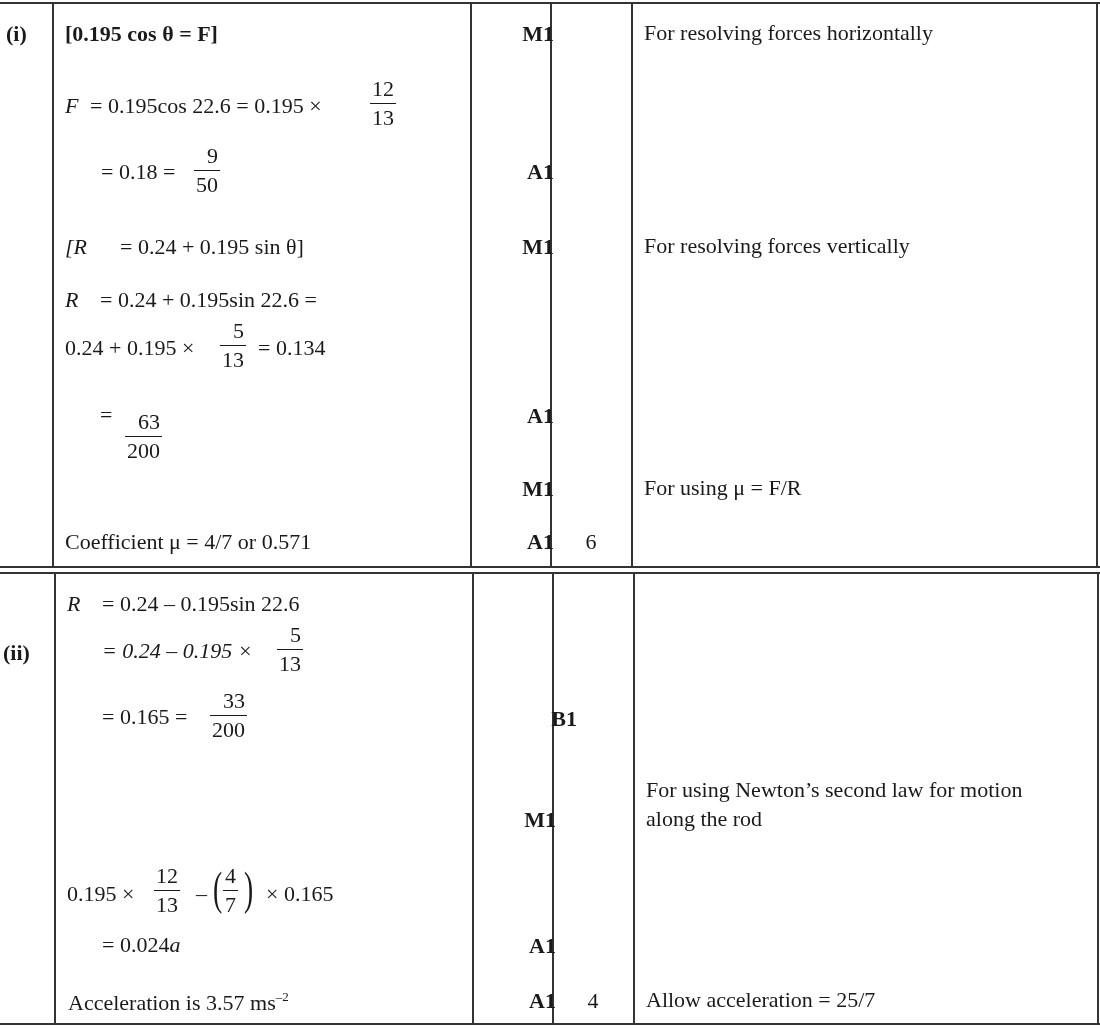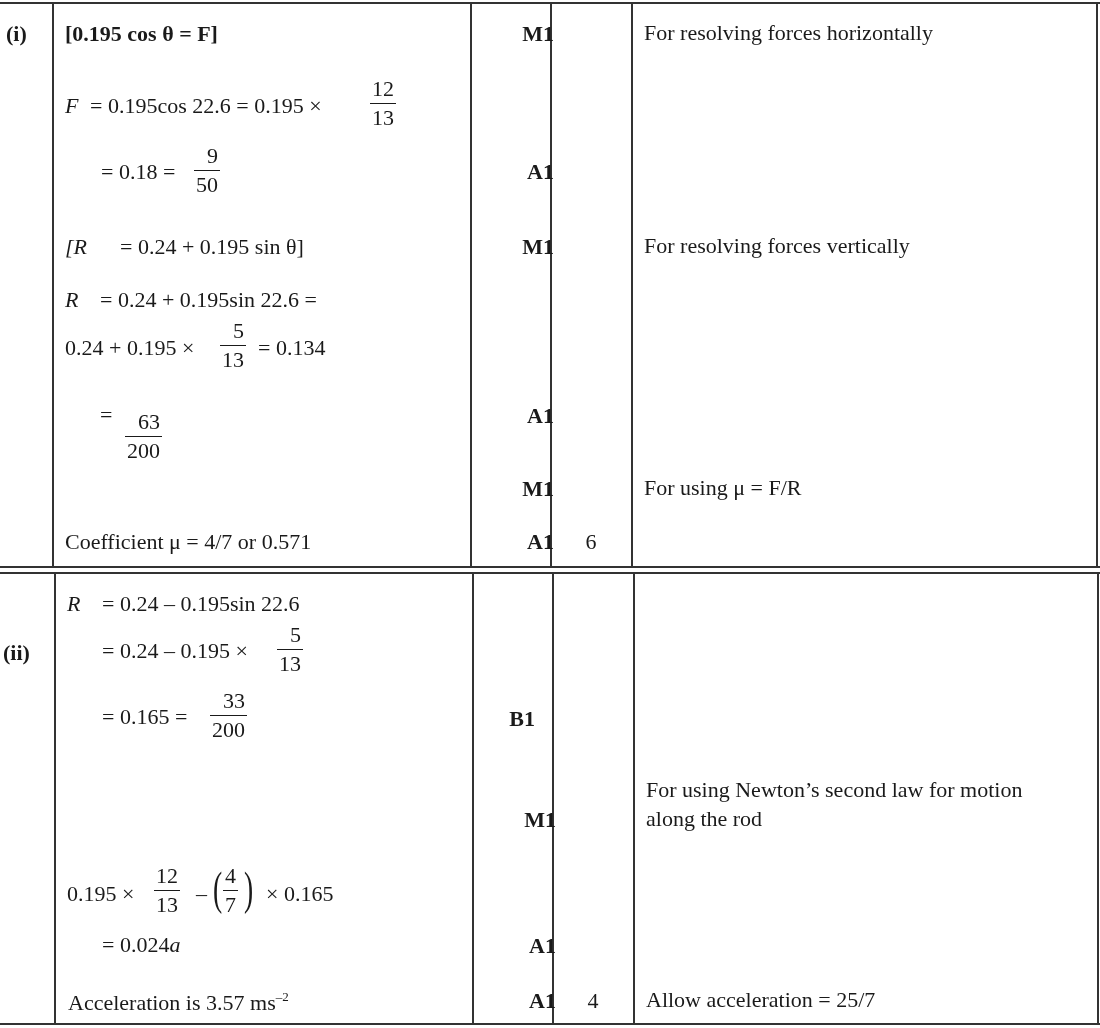--- a/index.html
+++ b/index.html
@@ -90,21 +90,21 @@
   <span class="t" style="left:644px;top:235px;">For resolving forces vertically</span>
   <span class="t" style="left:644px;top:477px;">For using μ = F/R</span>
 </div>
 
 <div>
   <span class="t b" style="left:3px;top:594px;margin-top:48px;">(ii)</span>
 
   <span class="t i" style="left:67px;top:593px;">R</span>
   <span class="t" style="left:102px;top:593px;">= 0.24 – 0.195sin 22.6</span>
 
-  <span class="t" style="left:102px;top:640px;">= 0.24 – 0.195 ×</span>
+  <span class="t" style="left:102px;top:640px;font-style:italic;">= 0.24 – 0.195 ×</span>
   <span class="frac" style="left:277px;top:624px;">
     <span class="num">5</span>
     <span class="den">13</span>
   </span>
 
   <span class="t" style="left:102px;top:706px;">= 0.165 =</span>
   <span class="frac" style="left:210px;top:690px;">
     <span class="num">33</span>
     <span class="den">200</span>
   </span>
@@ -124,21 +124,21 @@
   <span class="t" style="left:266px;top:883px;">× 0.165</span>
 
   <span class="t" style="left:102px;top:934px;text-align:right;">
     <span>= 0.024</span><span class="i">a</span>
   </span>
 
   <span class="t" style="left:68px;top:990px;text-align:right;">
     <span>Acceleration is 3.57 ms</span><sup>–2</sup>
   </span>
 
-  <span class="t b mark" style="left:452px;top:708px;">B1</span>
+  <span class="t b mark" style="left:494px;top:708px;">B1</span>
   <span class="t b mark" style="left:473px;top:809px;">M1</span>
   <span class="t b mark" style="left:473px;top:935px;">A1</span>
   <span class="t b mark" style="left:473px;top:990px;">A1</span>
 
   <span class="t total" style="left:553px;top:990px;">4</span>
 
   <span class="t" style="left:646px;top:779px;">For using Newton’s second law for motion</span>
   <span class="t" style="left:646px;top:808px;text-align:center;">along the rod</span>
   <span class="t" style="left:646px;top:989px;">Allow acceleration = 25/7</span>
 </div>

